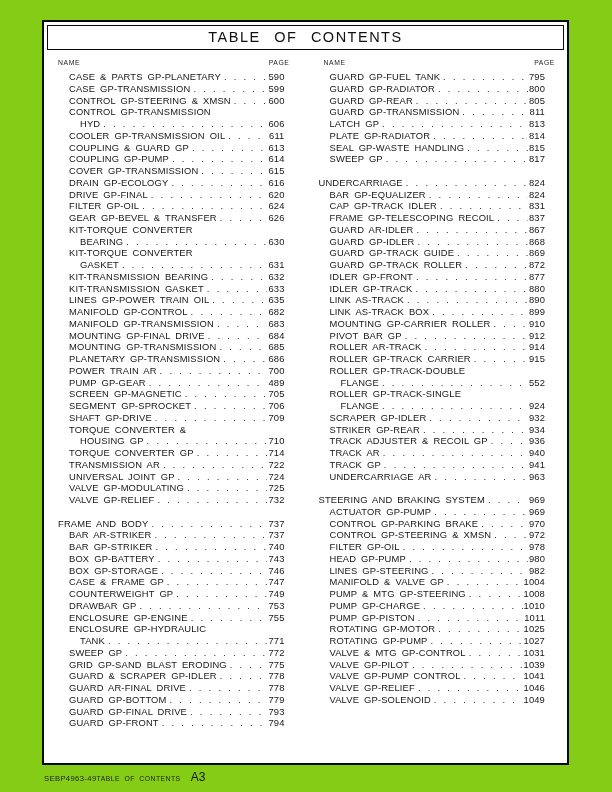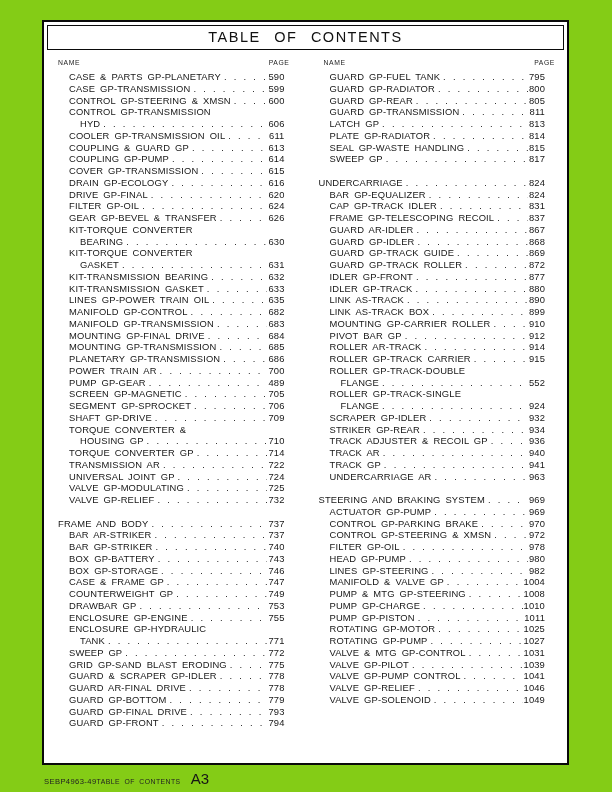--- a/index.html
+++ b/index.html
@@ -85,21 +85,21 @@
   .footer {
     position: absolute;
     left: 44px; right: 42px; top: 770px;
     display: flex;
     justify-content: flex-start;
     align-items: baseline;
   }
   .footer .doc-code { font-size: 7.6px; letter-spacing: 0.4px; color: #222; }
   .footer .right { display: flex; align-items: baseline; gap: 10px; }
   .footer .foot-title { font-size: 6.8px; letter-spacing: 0.5px; word-spacing: 2px; color: #222; }
-  .footer .foot-page { font-size: 15px; color: #161616; }
+  .footer .foot-page { font-size: 12px; color: #161616; }
 </style>
 </head>
 <body>
 
 <div class="sheet">
 
   <div class="outer-box">
 
     <div class="title-box">
       <div class="title">TABLE OF CONTENTS</div>

